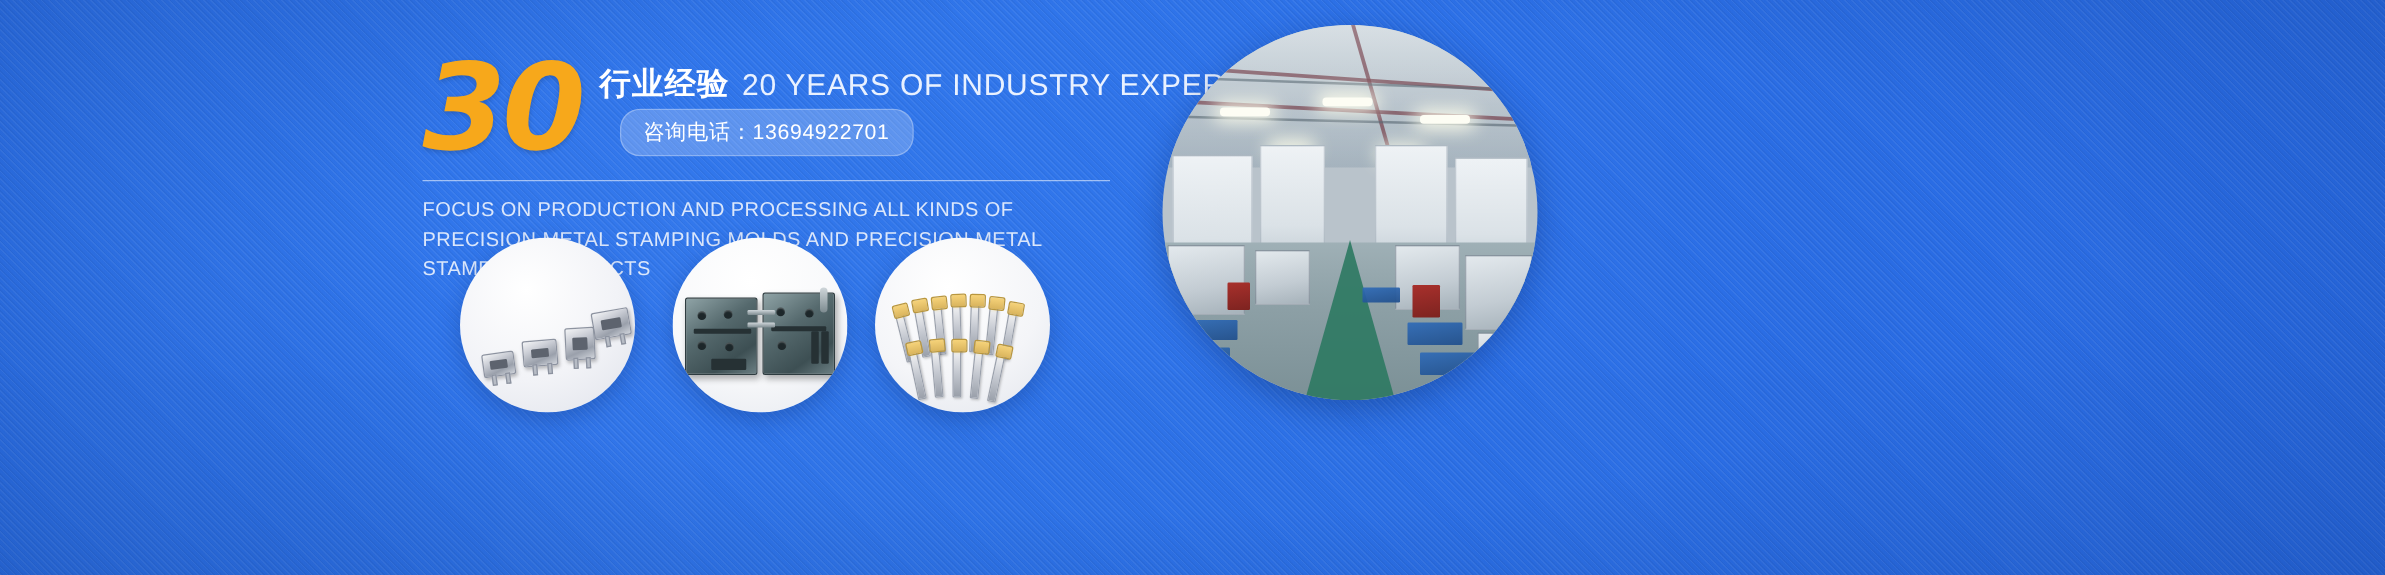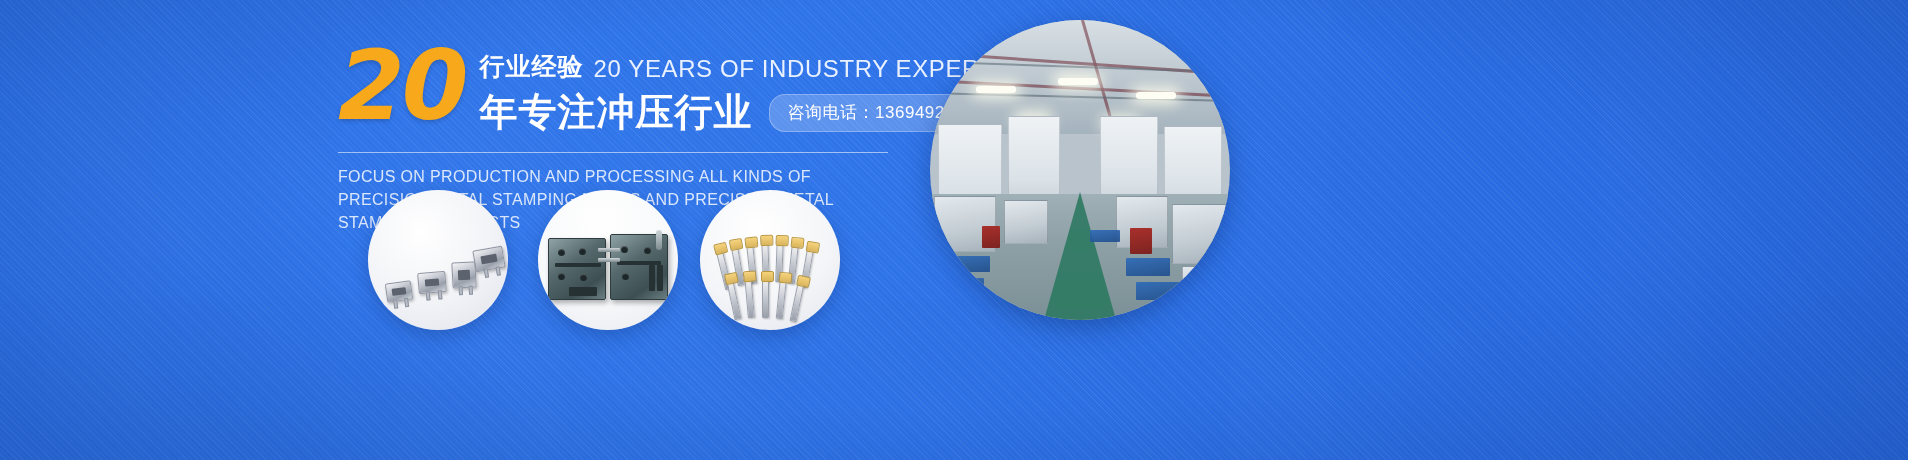--- a/index.html
+++ b/index.html
@@ -289,31 +289,30 @@
   <div class="bg-ghost"></div>
   <div class="bg-ghost2"></div>
   <div class="bg-wash"></div>
   <div class="bg-stripes"></div>
   <div class="bg-vignette"></div>
 
   <div class="copy">
 
     <div class="headline-row">
 
-      <div class="big-number">20</div>
+      <div class="big-number">30</div>
 
       <div class="headline-text">
 
         <div class="line1">
           <span class="cn">行业经验</span>
           <span class="en">20 YEARS OF INDUSTRY EXPERIENCE</span>
         </div>
 
         <div class="line2">
-          <span class="cn-big">年专注冲压行业</span>
           <span class="phone-pill">咨询电话：13694922701</span>
         </div>
 
       </div>
     </div>
 
     <div class="divider"></div>
 
     <div class="sub">FOCUS ON PRODUCTION AND PROCESSING ALL KINDS OF PRECISION METAL STAMPING MOLDS AND PRECISION METAL STAMPING PRODUCTS</div>
   </div>

